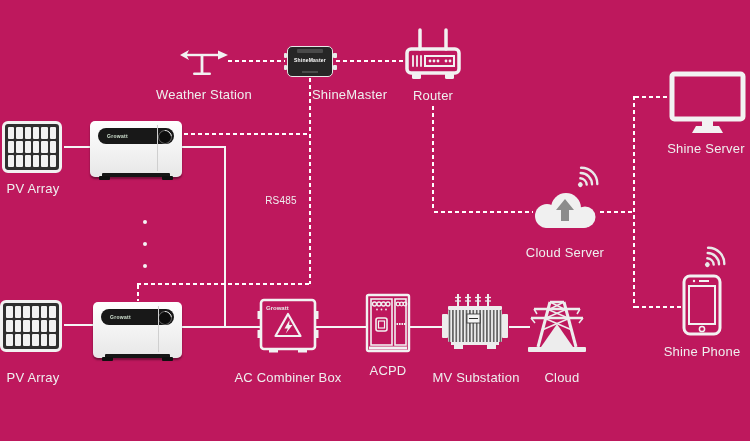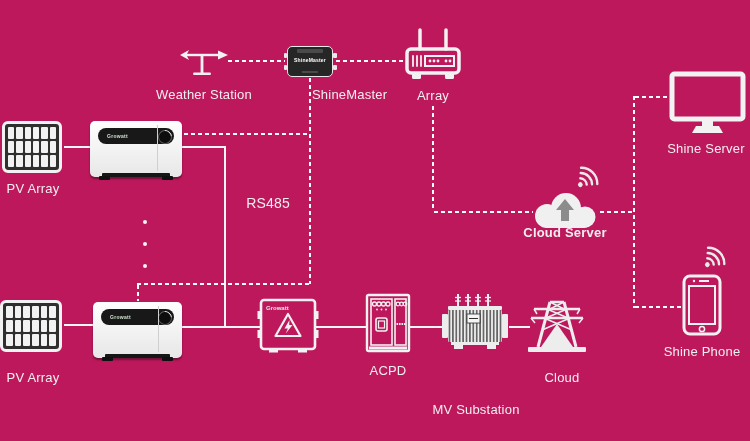--- a/index.html
+++ b/index.html
@@ -107,21 +107,21 @@
     <g fill="#f2f2f2">
       <circle cx="26" cy="34" r="1.4"></circle>
         <circle cx="30" cy="34" r="1.4"></circle>
         <circle cx="34" cy="34" r="1.4"></circle>
       <circle cx="42" cy="34" r="1.4"></circle>
         <circle cx="46" cy="34" r="1.4"></circle>
       <rect x="8" y="46" width="9" height="6" rx="1.5"></rect>
       <rect x="41" y="46" width="9" height="6" rx="1.5"></rect>
     </g>
   </svg>
-  <div class="lbl" style="left:401px;top:88px;width:64px;">Array</div>
+  <div class="lbl" style="left:401px;top:88px;width:64px;">Router</div>
 
   <svg style="left:669px;top:71px;" width="78" height="64" viewBox="0 0 78 64">
     <rect x="3" y="3" width="71" height="45" rx="2.5" fill="none" stroke="#f2f2f2" stroke-width="5"></rect>
     <g fill="#f2f2f2">
       <rect x="33" y="48" width="11" height="7"></rect>
       <polygon points="27,55 50,55 54,62 23,62"></polygon>
     </g>
   </svg>
   <div class="lbl" style="left:646px;top:141px;width:120px;">Shine Server</div>
 
@@ -135,21 +135,21 @@
   </svg>
   <svg style="left:527px;top:188px;" width="76" height="44" viewBox="0 0 76 44">
     <g fill="#f0f0f0">
       <circle cx="20" cy="28" r="12"></circle>
       <circle cx="39" cy="20" r="15"></circle>
       <circle cx="58" cy="29" r="10.5"></circle>
       <rect x="14" y="26" width="50" height="14" rx="7"></rect>
     </g>
     <polygon points="38,11 47,22 42,22 42,33 34,33 34,22 29,22" fill="#8c8c8c"></polygon>
   </svg>
-  <div class="lbl" style="left:513px;top:225px;width:104px;font-weight:bold;">Cloud Server</div>
+  <div class="lbl" style="left:513px;top:245px;width:104px;">Cloud Server</div>
 
   <svg style="left:700px;top:246px;transform:rotate(45deg);" width="26" height="26" viewBox="0 0 26 26">
     <circle cx="13" cy="21" r="2.4" fill="#e9e9e9"></circle>
     <g stroke="#e9e9e9" stroke-width="2.4" fill="none" stroke-linecap="round">
       <path d="M8.5 16.5 a7 7 0 0 1 9 0"></path>
       <path d="M5 12.5 a11.5 11.5 0 0 1 16 0"></path>
       <path d="M1.5 8.5 a16 16 0 0 1 23 0"></path>
     </g>
   </svg>
   <svg style="left:682px;top:274px;" width="40" height="62" viewBox="0 0 40 62">
@@ -226,36 +226,37 @@
     <div class="inv-band">
       <span class="inv-logo">Growatt</span>
       <i class="inv-knob"></i>
     </div>
     <i class="inv-seam"></i>
       <i class="inv-base"></i>
     <i class="inv-foot fl"></i>
       <i class="inv-foot fr"></i>
   </div>
 
-  <div class="lbl" style="left:240px;top:195px;width:50px;text-align:right;font-size:14px;">RS485</div>
+  <div class="lbl" style="left:256px;top:195px;width:50px;text-align:center;font-size:10px;">RS485</div>
 
   <svg style="left:256px;top:297px;" width="64" height="58" viewBox="0 0 64 58">
     <rect x="5" y="3" width="54" height="49" rx="3" fill="none" stroke="#f2f2f2" stroke-width="2.6"></rect>
     <g fill="#f2f2f2">
       <rect x="1.5" y="14" width="3.5" height="8"></rect>
       <rect x="1.5" y="33" width="3.5" height="8"></rect>
       <rect x="59" y="14" width="3.5" height="8"></rect>
       <rect x="59" y="33" width="3.5" height="8"></rect>
       <rect x="13" y="52" width="9" height="3.5"></rect>
       <rect x="42" y="52" width="9" height="3.5"></rect>
     </g>
     <text x="10" y="13" font-size="6" font-weight="bold" fill="#e8e8e8" font-family="Liberation Sans, sans-serif">Growatt</text>
     <path d="M32 17 L44.5 39 L19.5 39 Z" fill="none" stroke="#f2f2f2" stroke-width="2.2" stroke-linejoin="round"></path>
     <polygon points="33.5,23 28.5,31.5 31.8,31.5 29.8,36.5 36.5,28 33.2,28" fill="#f2f2f2"></polygon>
   </svg>
+  <div class="lbl" style="left:216px;top:370px;width:144px;">AC Combiner Box</div>
 
   <svg style="left:365px;top:293px;" width="46" height="64" viewBox="0 0 46 64">
     <g stroke="#f2f2f2" fill="none">
       <rect x="2" y="2" width="42" height="56" rx="1.5" stroke-width="2.4"></rect>
       <rect x="6" y="6" width="21" height="46" stroke-width="1.6"></rect>
       <rect x="30" y="6" width="11" height="46" stroke-width="1.6"></rect>
       <circle cx="9.5" cy="11" r="2" stroke-width="1.3"></circle>
       <circle cx="14" cy="11" r="2" stroke-width="1.3"></circle>
       <circle cx="18.5" cy="11" r="2" stroke-width="1.3"></circle>
       <circle cx="23" cy="11" r="2" stroke-width="1.3"></circle>
@@ -306,21 +307,21 @@
       <rect x="1" y="23" width="6" height="24" rx="1"></rect>
       <rect x="61" y="23" width="6" height="24" rx="1"></rect>
       <rect x="10" y="51" width="48" height="3"></rect>
       <rect x="13" y="54" width="9" height="4"></rect>
       <rect x="46" y="54" width="9" height="4"></rect>
     </g>
     <rect x="7" y="19" width="54" height="32" rx="1" fill="url(#ribs)"></rect>
     <rect x="26" y="23" width="13" height="9" fill="#f5f5f5" stroke="#2f2f2f" stroke-width="0.8"></rect>
     <line x1="28" y1="27.5" x2="37" y2="27.5" stroke="#2f2f2f" stroke-width="1"></line>
   </svg>
-  <div class="lbl" style="left:414px;top:370px;width:124px;margin-top:32px;">MV Substation</div>
+  <div class="lbl" style="left:414px;top:370px;width:124px;">MV Substation</div>
 
   <svg style="left:528px;top:296px;" width="58" height="58" viewBox="0 0 58 58">
     <g stroke="#ededed" fill="none">
       <line x1="22" y1="6" x2="10" y2="51" stroke-width="3"></line>
       <line x1="36" y1="6" x2="48" y2="51" stroke-width="3"></line>
       <line x1="22" y1="6" x2="36" y2="6" stroke-width="2.5"></line>
       <line x1="6" y1="13" x2="52" y2="13" stroke-width="2.5"></line>
       <line x1="3" y1="22" x2="55" y2="22" stroke-width="2.5"></line>
       <line x1="6" y1="13" x2="9" y2="18" stroke-width="1.5"></line>
       <line x1="52" y1="13" x2="49" y2="18" stroke-width="1.5"></line>

